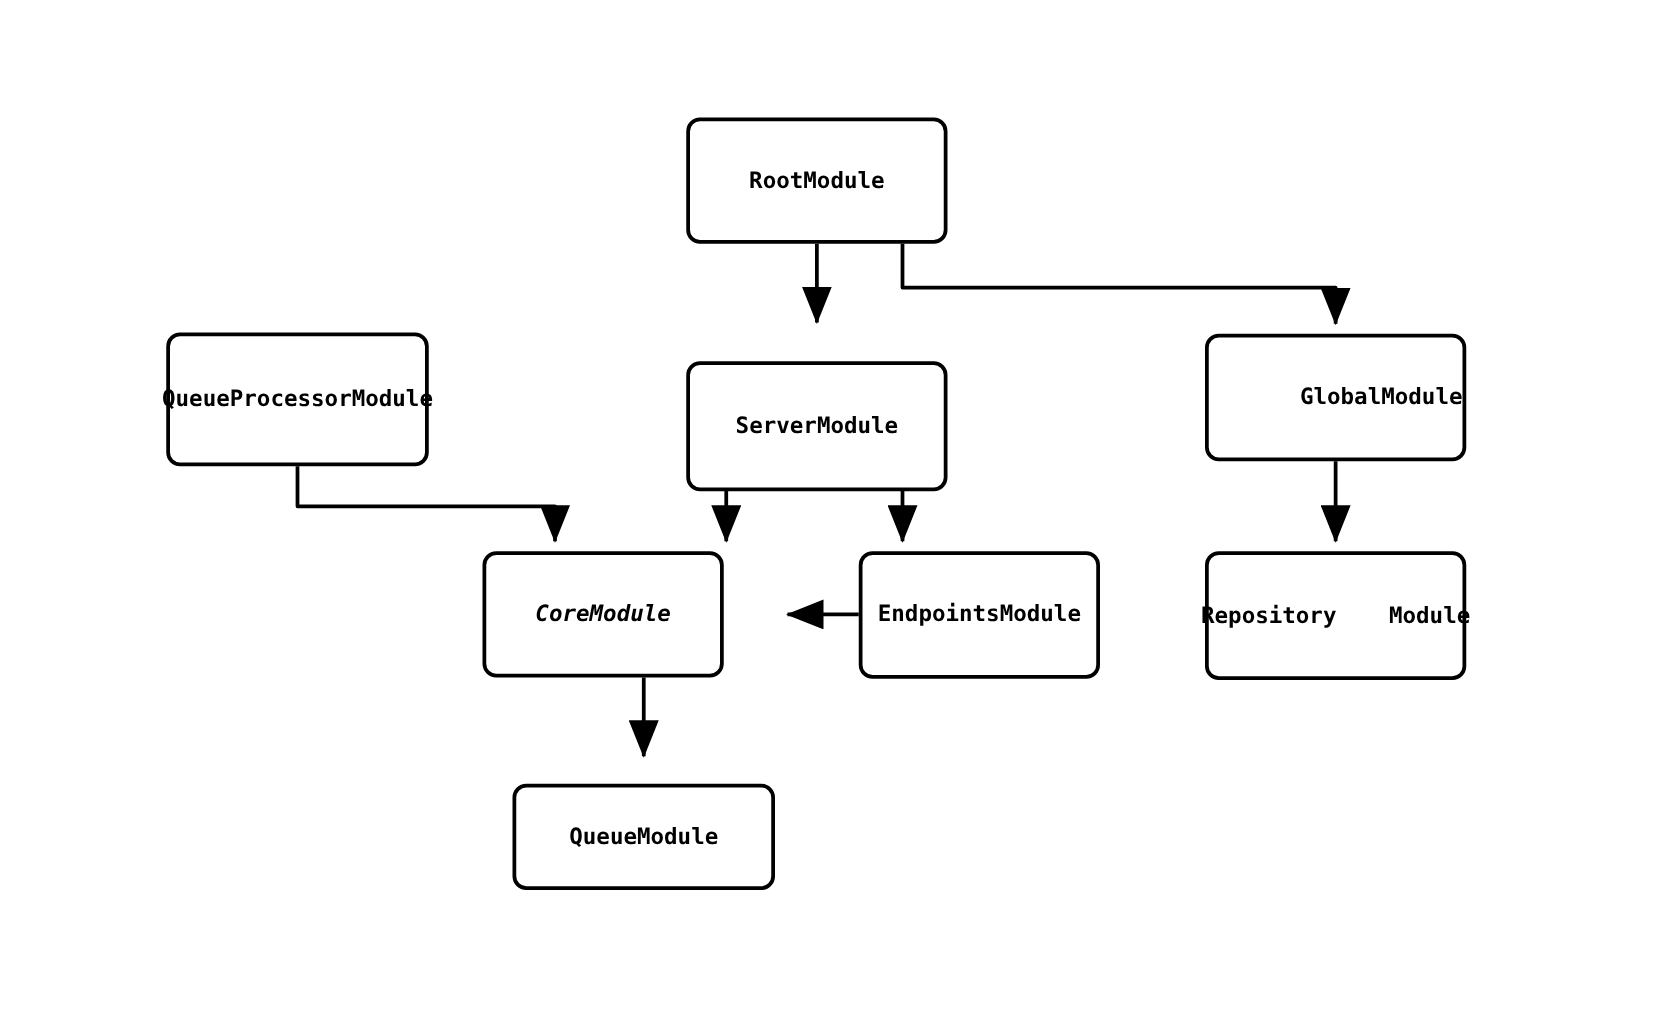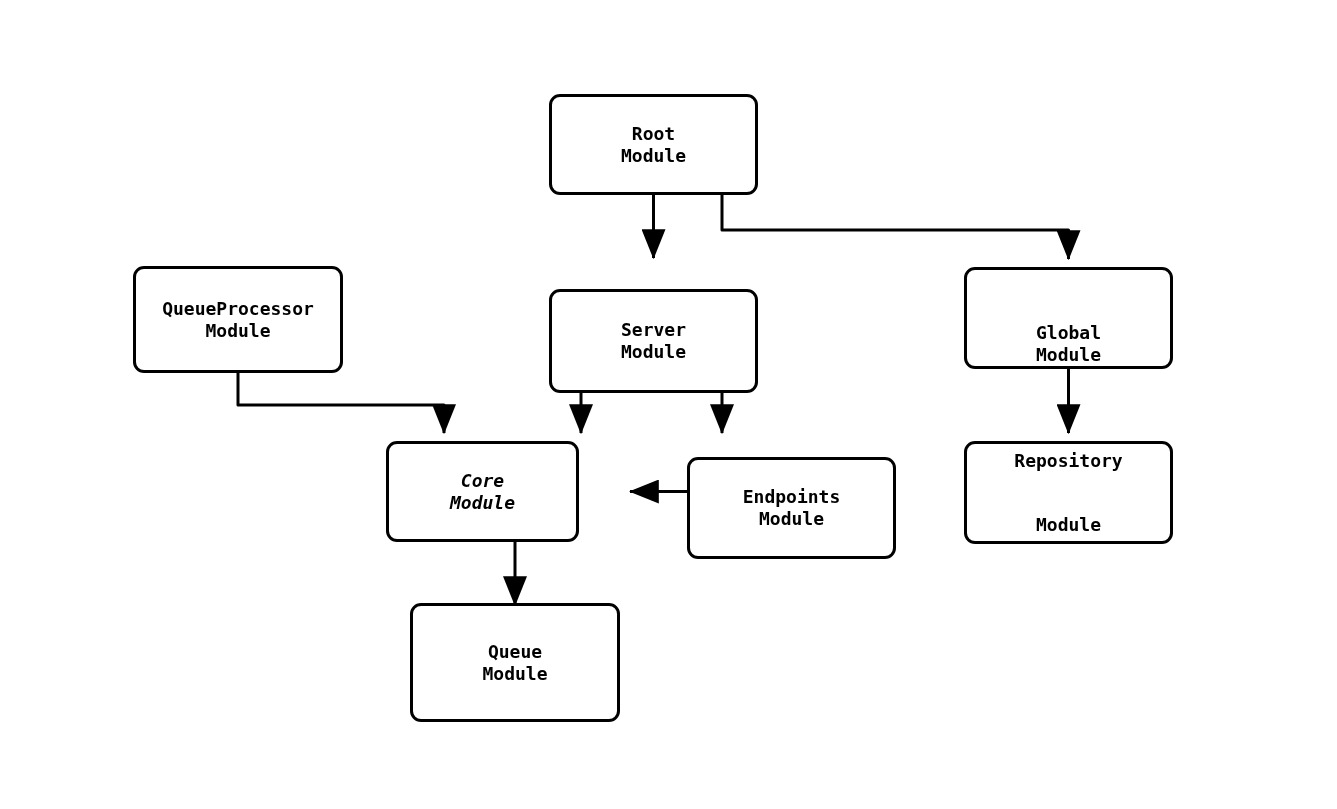--- a/index.html
+++ b/index.html
@@ -28,21 +28,20 @@
     height: 809px;
     pointer-events: none;
   }
   .node {
     position: absolute;
     box-sizing: border-box;
     background: #ffffff;
     border: 3px solid #000000;
     border-radius: 11px;
     display: flex;
-    flex-direction: column;
     align-items: center;
     justify-content: center;
     z-index: 2;
   }
   .node-label {
     font-family: "DejaVu Sans Mono", "Liberation Mono", monospace;
     font-size: 18px;
     font-weight: bold;
     line-height: 22px;
     color: #000000;
@@ -98,28 +97,28 @@
   <div class="node" style="left: 964px; top: 267px; width: 209px; height: 102px; background: rgb(255, 255, 255); border-color: rgb(0, 0, 0); justify-content: flex-end;">
     <div class="node-label">Global</div>
     <div class="node-label">Module</div>
   </div>
 
   <div class="node" style="left: 386px; top: 441px; width: 193px; height: 101px; background: rgb(255, 255, 255); border-color: rgb(0, 0, 0); font-style: italic;">
     <div class="node-label">Core</div>
     <div class="node-label">Module</div>
   </div>
 
-  <div class="node" style="left: 687px; top: 457px; width: 209px; height: 102px; background: rgb(255, 255, 255); border-color: rgb(0, 0, 0);">
+  <div class="node" style="left: 687px; top: 441px; width: 193px; height: 102px; background: rgb(255, 255, 255); border-color: rgb(0, 0, 0);">
     <div class="node-label">Endpoints</div>
     <div class="node-label">Module</div>
   </div>
 
   <div class="node" style="left: 964px; top: 441px; width: 209px; height: 103px; background: rgb(255, 255, 255); border-color: rgb(0, 0, 0); gap: 42px;">
     <div class="node-label">Repository</div>
     <div class="node-label">Module</div>
   </div>
 
-  <div class="node" style="left: 410px; top: 603px; width: 210px; height: 119px; background: rgb(255, 255, 255); border-color: rgb(0, 0, 0);">
+  <div class="node" style="left: 410px; top: 627px; width: 210px; height: 85px; background: rgb(255, 255, 255); border-color: rgb(0, 0, 0);">
     <div class="node-label">Queue</div>
     <div class="node-label">Module</div>
   </div>
 
 </div>
 
 </body></html>

